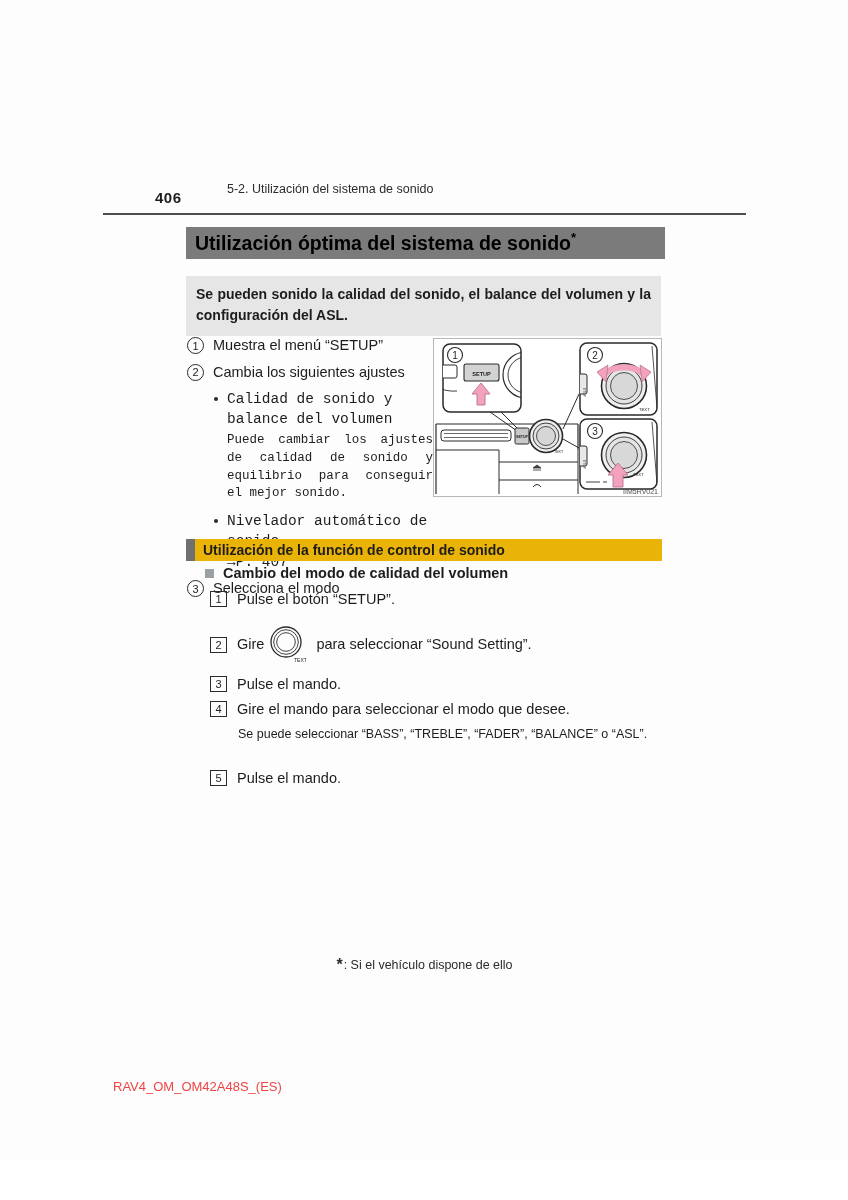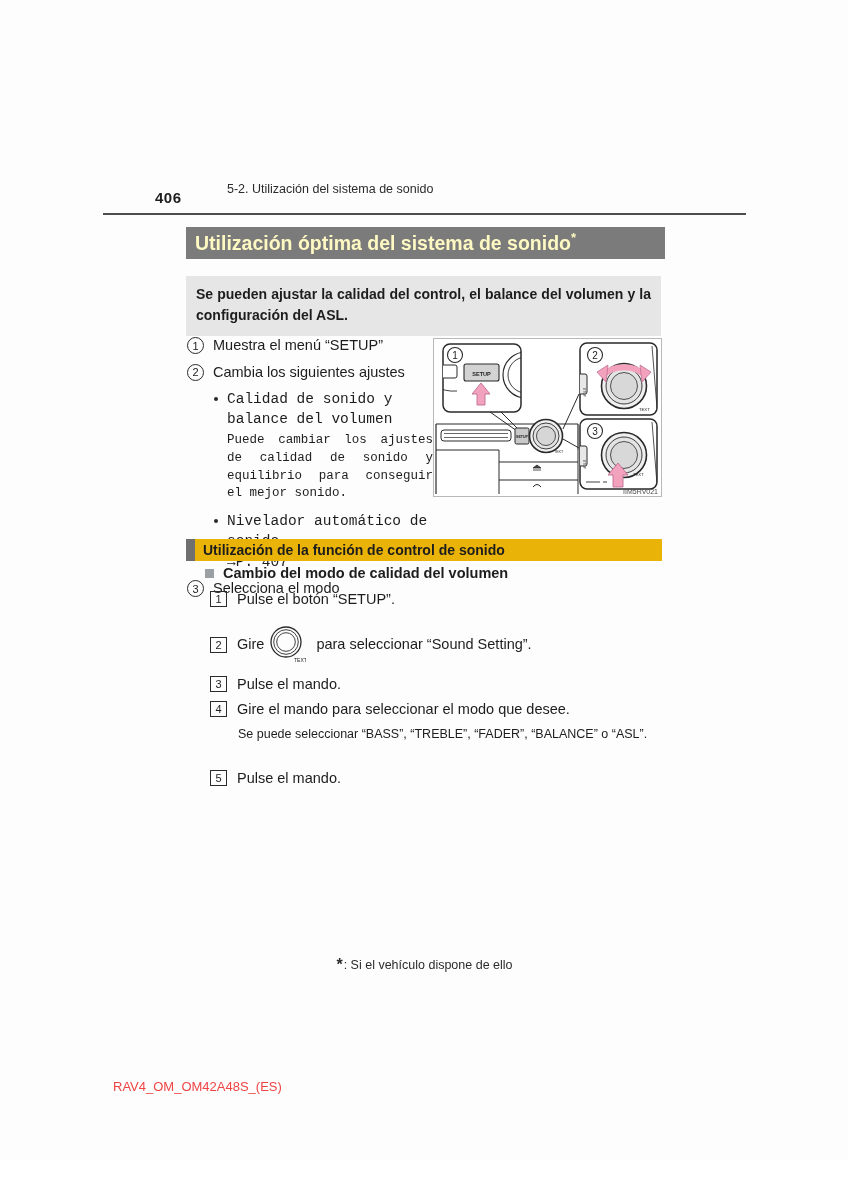--- a/index.html
+++ b/index.html
@@ -5,21 +5,21 @@
   * { margin:0; padding:0; box-sizing:border-box; }
   html,body { background:#fff; }
   body { font-family:"Liberation Sans", sans-serif; color:#1d1d1d; }
   .page { position:relative; width:848px; height:1160px; background:#fdfdfd; overflow:hidden; }
 
   .page-num { position:absolute; left:155px; top:189px; font-size:15px; font-weight:bold; letter-spacing:.5px; }
   .crumb { position:absolute; left:227px; top:182px; font-size:12.5px; color:#2b2b2b; }
   .head-rule { position:absolute; left:103px; top:213px; width:643px; height:2px; background:#4e4e4e; }
 
   .title-banner { position:absolute; left:186px; top:227px; width:479px; height:32px;
-    background:#7b7b7b; color:#fef9c3; font-size:19.5px; font-weight:bold;
+    background:#7b7b7b; color:#000000; font-size:19.5px; font-weight:bold;
     line-height:32px; padding-left:9px; white-space:nowrap; }
   .title-banner sup { font-size:13px; vertical-align:top; line-height:22px; }
 
   .intro-box { position:absolute; left:186px; top:276px; width:475px; background:#e6e6e6;
     padding:8px 10px 9px 10px; font-size:14px; font-weight:bold; line-height:1.52;
     text-align:justify; }
 
   .callout-list { position:absolute; left:187px; top:336px; width:248px; }
   .co-row { display:flex; align-items:flex-start; margin-bottom:7px; }
   .co-num { flex:0 0 auto; width:17px; height:17px; border:1.3px solid #2a2a2a; border-radius:50%;
@@ -66,21 +66,21 @@
 <body>
 
 <div class="page">
 
   <div class="page-num">406</div>
   <div class="crumb">5-2. Utilización del sistema de sonido</div>
   <div class="head-rule"></div>
 
   <div class="title-banner"><span>Utilización óptima del sistema de sonido</span><sup>*</sup></div>
 
-  <div class="intro-box">Se pueden ajustar la calidad del control, el balance del volumen y la configuración del ASL.</div>
+  <div class="intro-box">Se pueden sonido la calidad del sonido, el balance del volumen y la configuración del ASL.</div>
 
   <div class="callout-list">
     <div class="co-row">
       <span class="co-num">1</span>
       <span class="co-text">Muestra el menú “SETUP”</span>
     </div>
     <div class="co-row">
       <span class="co-num">2</span>
       <span class="co-text">Cambia los siguientes ajustes</span>
     </div>

